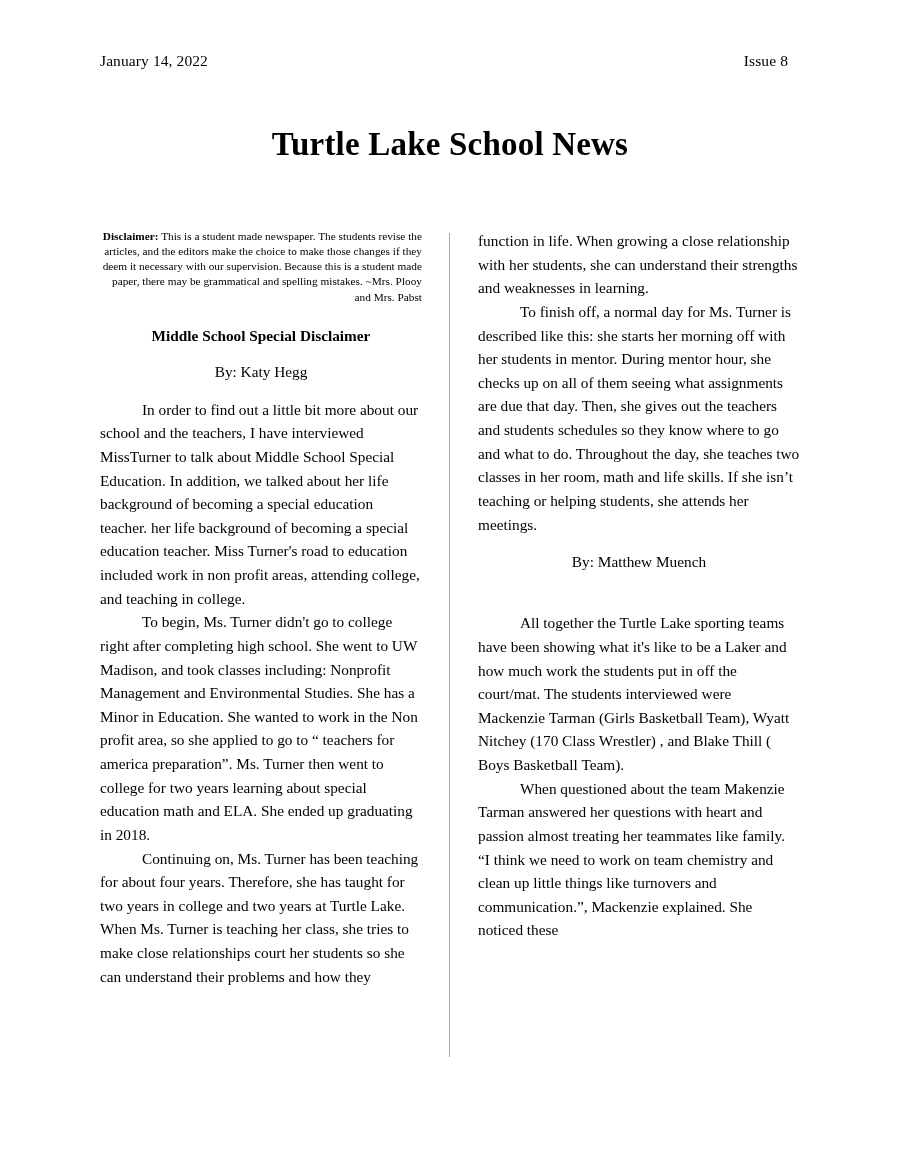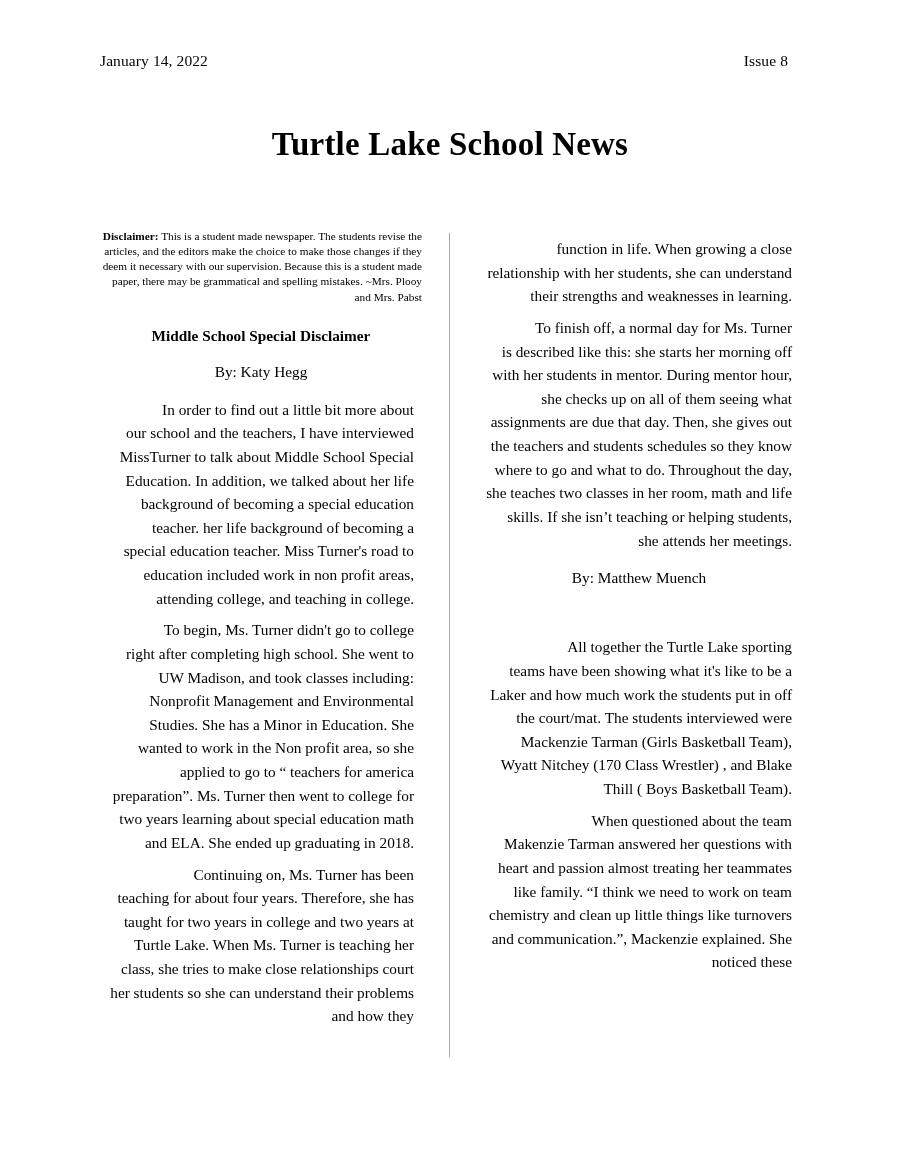--- a/index.html
+++ b/index.html
@@ -99,22 +99,22 @@
   .byline {
     font-size: 15.3px;
     text-align: center;
     line-height: 1.32;
     margin: 16px;
   }
 
   p.body {
     font-size: 15.3px;
     line-height: 1.545;
-    margin: 8px;
-    text-align: right;
+    margin: 0;
+    text-align: left;
     text-indent: 42px;
   }
   p.body.cont {
     text-indent: 0;
   }
   .spacer-line {
     height: 23px;
   }
 </style>
 </head>

